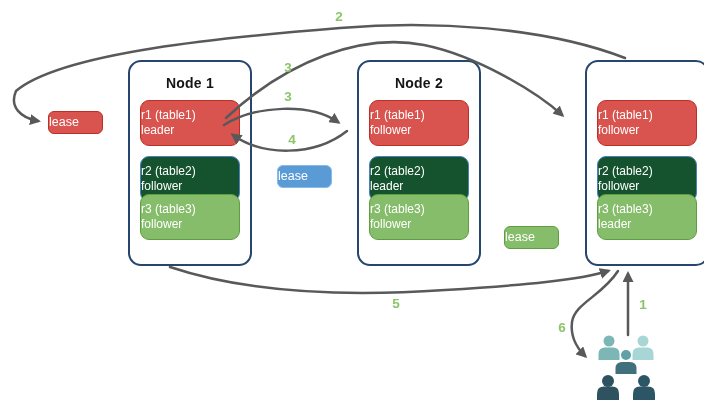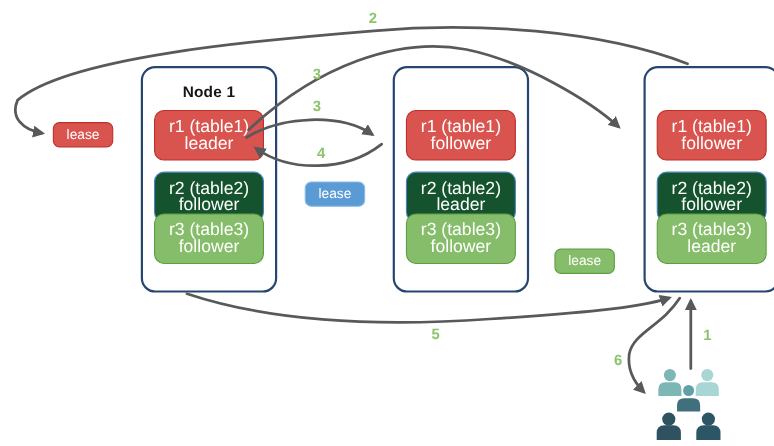--- a/index.html
+++ b/index.html
@@ -15,34 +15,34 @@
   #node1{left:108px;}
   #node2{left:337px;}
   #node3{left:565px;}
   .node-title{
     text-align:center;font-weight:bold;font-size:14px;color:#151515;
     margin-top:13px;letter-spacing:.2px;
   }
   
   .range{
     position:absolute;left:10px;width:100px;height:46px;box-sizing:border-box;
-    border-radius:9px;color:#ffffff;text-align:center;font-size:16px;line-height:15px;
+    border-radius:9px;color:#ffffff;font-size:12px;line-height:15px;
     padding-top:7px;
   }
   .range span{display:block;}
   .range.pos1{top:38px;}
   .range.pos2{top:94px;}
   .range.pos3{top:132px;}
   .red  {background:#D9534F;border:1.5px solid #BE2F27;}
   .blue {background:#14532d;border:1.5px solid #4A80C0;}
   .green{background:#86BD6A;border:1.5px solid #5E9E41;}
   
   .lease{
     position:absolute;width:55px;height:23px;box-sizing:border-box;border-radius:6px;
-    color:#ffffff;font-size:12.5px;text-align:center;line-height:20px;z-index:2;
+    color:#ffffff;font-size:12.5px;text-align:left;line-height:20px;z-index:2;
   }
   #lease-r1{left:48px;top:111px;}
   #lease-r2{left:277px;top:165px;background:#5B9BD5;border:1.5px solid #86BAE8;}
   #lease-r3{left:504px;top:226px;}
   
   .step{
     position:absolute;color:#8CC46A;font-weight:bold;font-size:13.5px;width:14px;
     text-align:center;z-index:6;
   }
   #step-1{left:636px;top:297px;}
@@ -71,20 +71,21 @@
       <span>r2 (table2)</span>
       <span>follower</span>
     </div>
     <div class="range green pos3">
       <span>r3 (table3)</span>
       <span>follower</span>
     </div>
   </div>
 
   <div class="node" id="node2">
+    <div class="node-title">Node 2</div>
     <div class="range red pos1">
       <span>r1 (table1)</span>
       <span>follower</span>
     </div>
     <div class="range blue pos2">
       <span>r2 (table2)</span>
       <span>leader</span>
     </div>
     <div class="range green pos3">
       <span>r3 (table3)</span>

